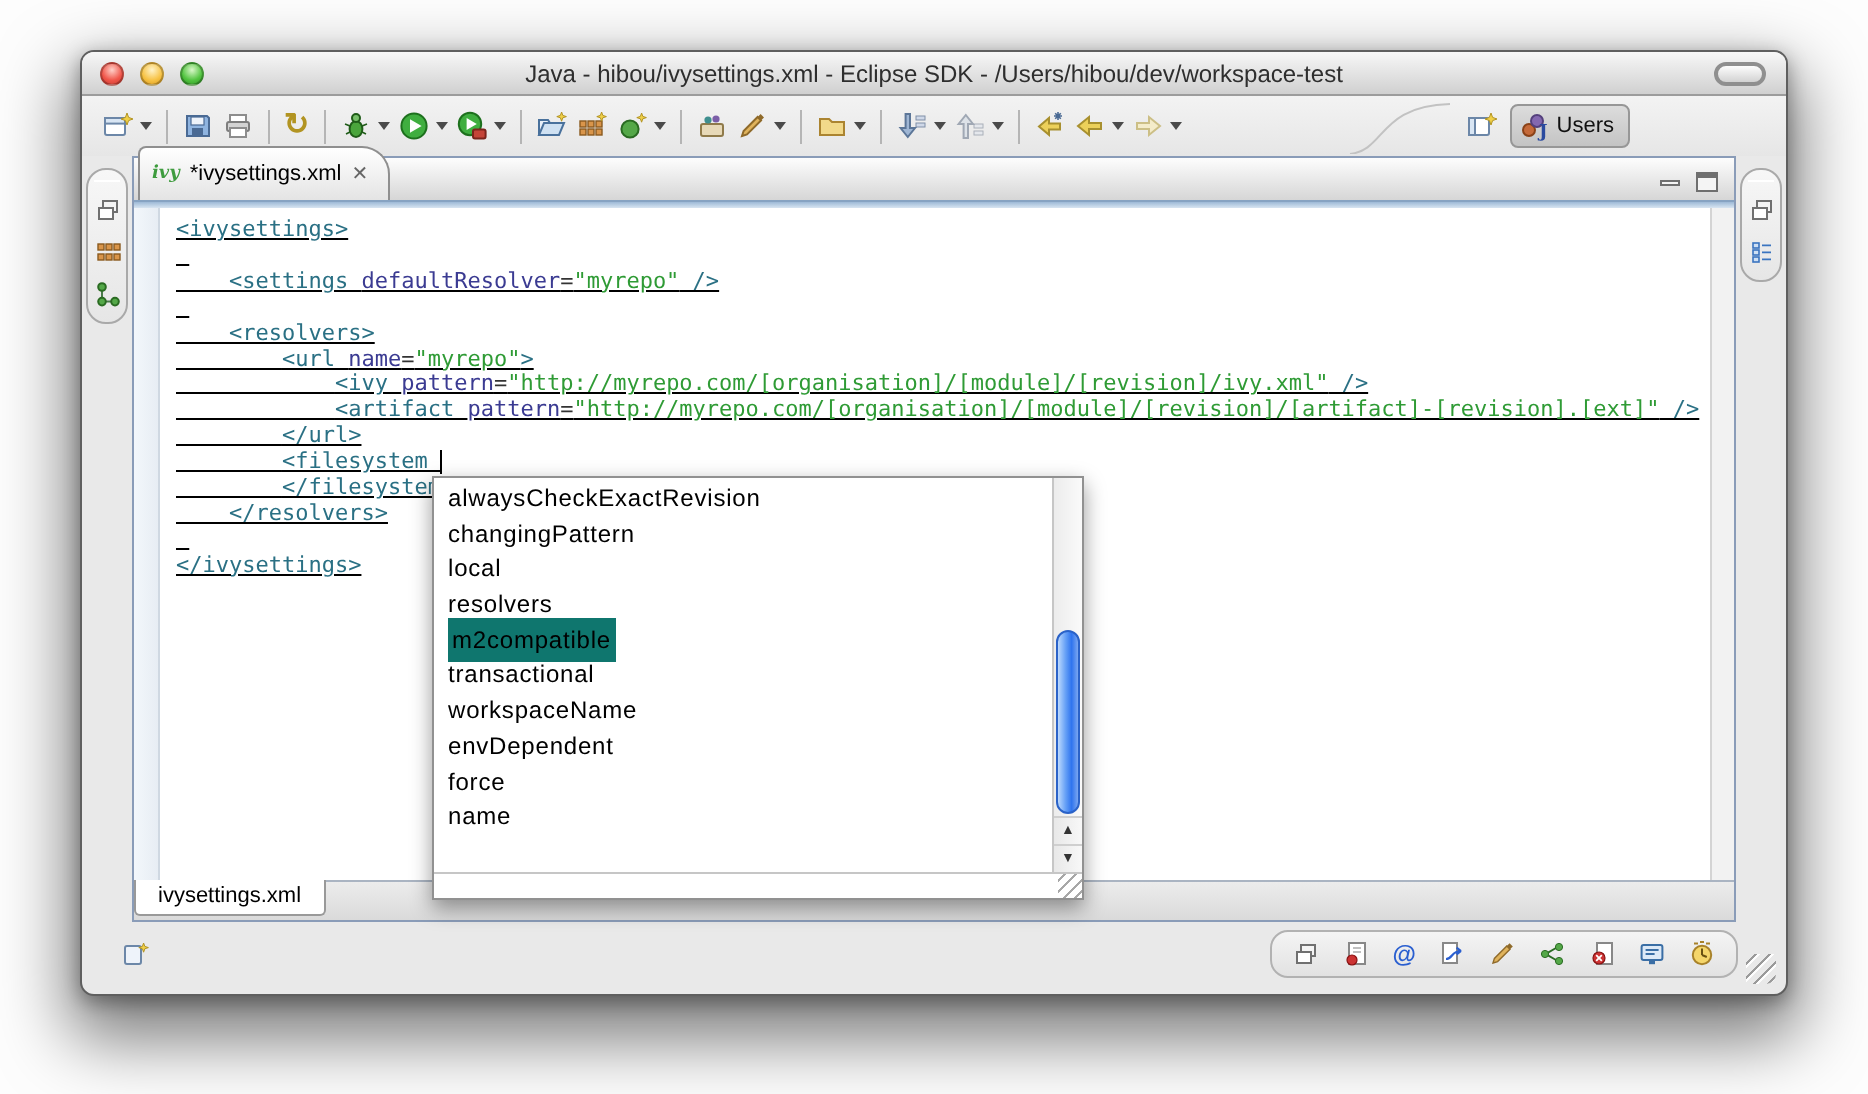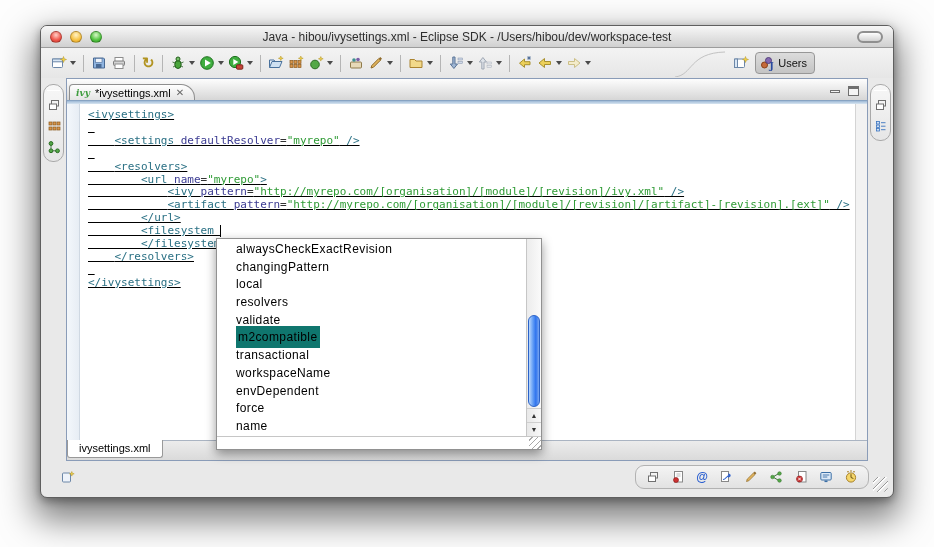--- a/index.html
+++ b/index.html
@@ -71,21 +71,21 @@
   
   .editor-area{
     flex:1; display:flex; flex-direction:column;
     border:1px solid #8a9cb8; background:#fff; min-width:0;
   }
   .tabrow{
     height:21px; display:flex; align-items:flex-end;
     background:linear-gradient(#fdfdfd,#d6d6d6); padding-left:2px;
   }
   .tab{
-    height:16px; display:flex; align-items:center; gap:5px; padding:0 10px 0 6px;
+    height:27px; display:flex; align-items:center; gap:5px; padding:0 10px 0 6px;
     border:1px solid #8f8f8f; border-bottom:none; border-radius:4px 14px 0 0;
     background:linear-gradient(#ffffff,#e4e4e4); font-size:11px; color:#000;
   }
   .ivy-logo{ font:italic bold 9px "DejaVu Serif", serif; color:#3e9c3e; }
   .tab-close{ font-size:10px; color:#666; }
   .winbtns{ margin-left:auto; display:flex; gap:8px; align-items:center; padding:0 8px 4px 0; }
   .minbtn{ width:10px; height:3px; border:1px solid #6f6f6f; background:#f4f4f4; }
   .maxbtn{ width:11px; height:10px; border:1px solid #6f6f6f; border-top-width:3px; background:#f4f4f4; }
   .bluestrip{ height:4px; background:linear-gradient(#9db9d6,#d8e5f1); border-top:1px solid #87a3c2; }
   .content{ flex:1; display:flex; min-height:0; position:relative;text-decoration:underline; }
@@ -124,21 +124,21 @@
     background:repeating-linear-gradient(135deg, transparent 0 3px, #9a9a9a 3px 4px, #fdfdfd 4px 5px);
     border-bottom-right-radius:5px;
   }
 
   
   .popup{
     position:absolute; left:175px; top:212px; width:326px; height:212px;
     background:#fff; border:1px solid #919191; z-index:50;
     box-shadow:0 4px 10px rgba(0,0,0,.4); display:flex; flex-direction:column;
   }
-  .popup-body{ flex:1; display:flex; min-height:0;margin-left:12px; }
+  .popup-body{ flex:1; display:flex; min-height:0; }
   .ac-list{ flex:1; padding-top:2px; overflow:hidden; }
   .ac-row{ height:17.7px; line-height:17.7px; padding-left:7px;
            font-size:12px; color:#000; letter-spacing:.4px; }
   .ac-selected{ background:#0f766e; padding:4px 2px; }
   .ac-scroll{ width:15px; border-left:1px solid #c6c6c6; position:relative;
               background:linear-gradient(90deg,#ececec,#fafafa); }
   .ac-thumb{
     position:absolute; left:1px; top:76px; width:12px; height:92px; border-radius:7px;
     background:linear-gradient(90deg,#bcd9fd,#66a0f6 38%,#2f74ee 68%,#7aa6f0);
     border:1px solid #2a62c8;
@@ -402,21 +402,20 @@
     </div>
   </div>
 
   <div class="popup">
     <div class="popup-body">
       <div class="ac-list">
           <div class="ac-row"><span>alwaysCheckExactRevision</span></div>
           <div class="ac-row"><span>changingPattern</span></div>
           <div class="ac-row"><span>local</span></div>
           <div class="ac-row"><span>resolvers</span></div>
-          <div class="ac-row"><span>validate</span></div>
           <div class="ac-row"><span class="ac-selected">m2compatible</span></div>
           <div class="ac-row"><span>transactional</span></div>
           <div class="ac-row"><span>workspaceName</span></div>
           <div class="ac-row"><span>envDependent</span></div>
           <div class="ac-row"><span>force</span></div>
           <div class="ac-row"><span>name</span></div>
         </div>
       <div class="ac-scroll">
         <div class="ac-thumb"></div>
         <div class="ac-arrows">

